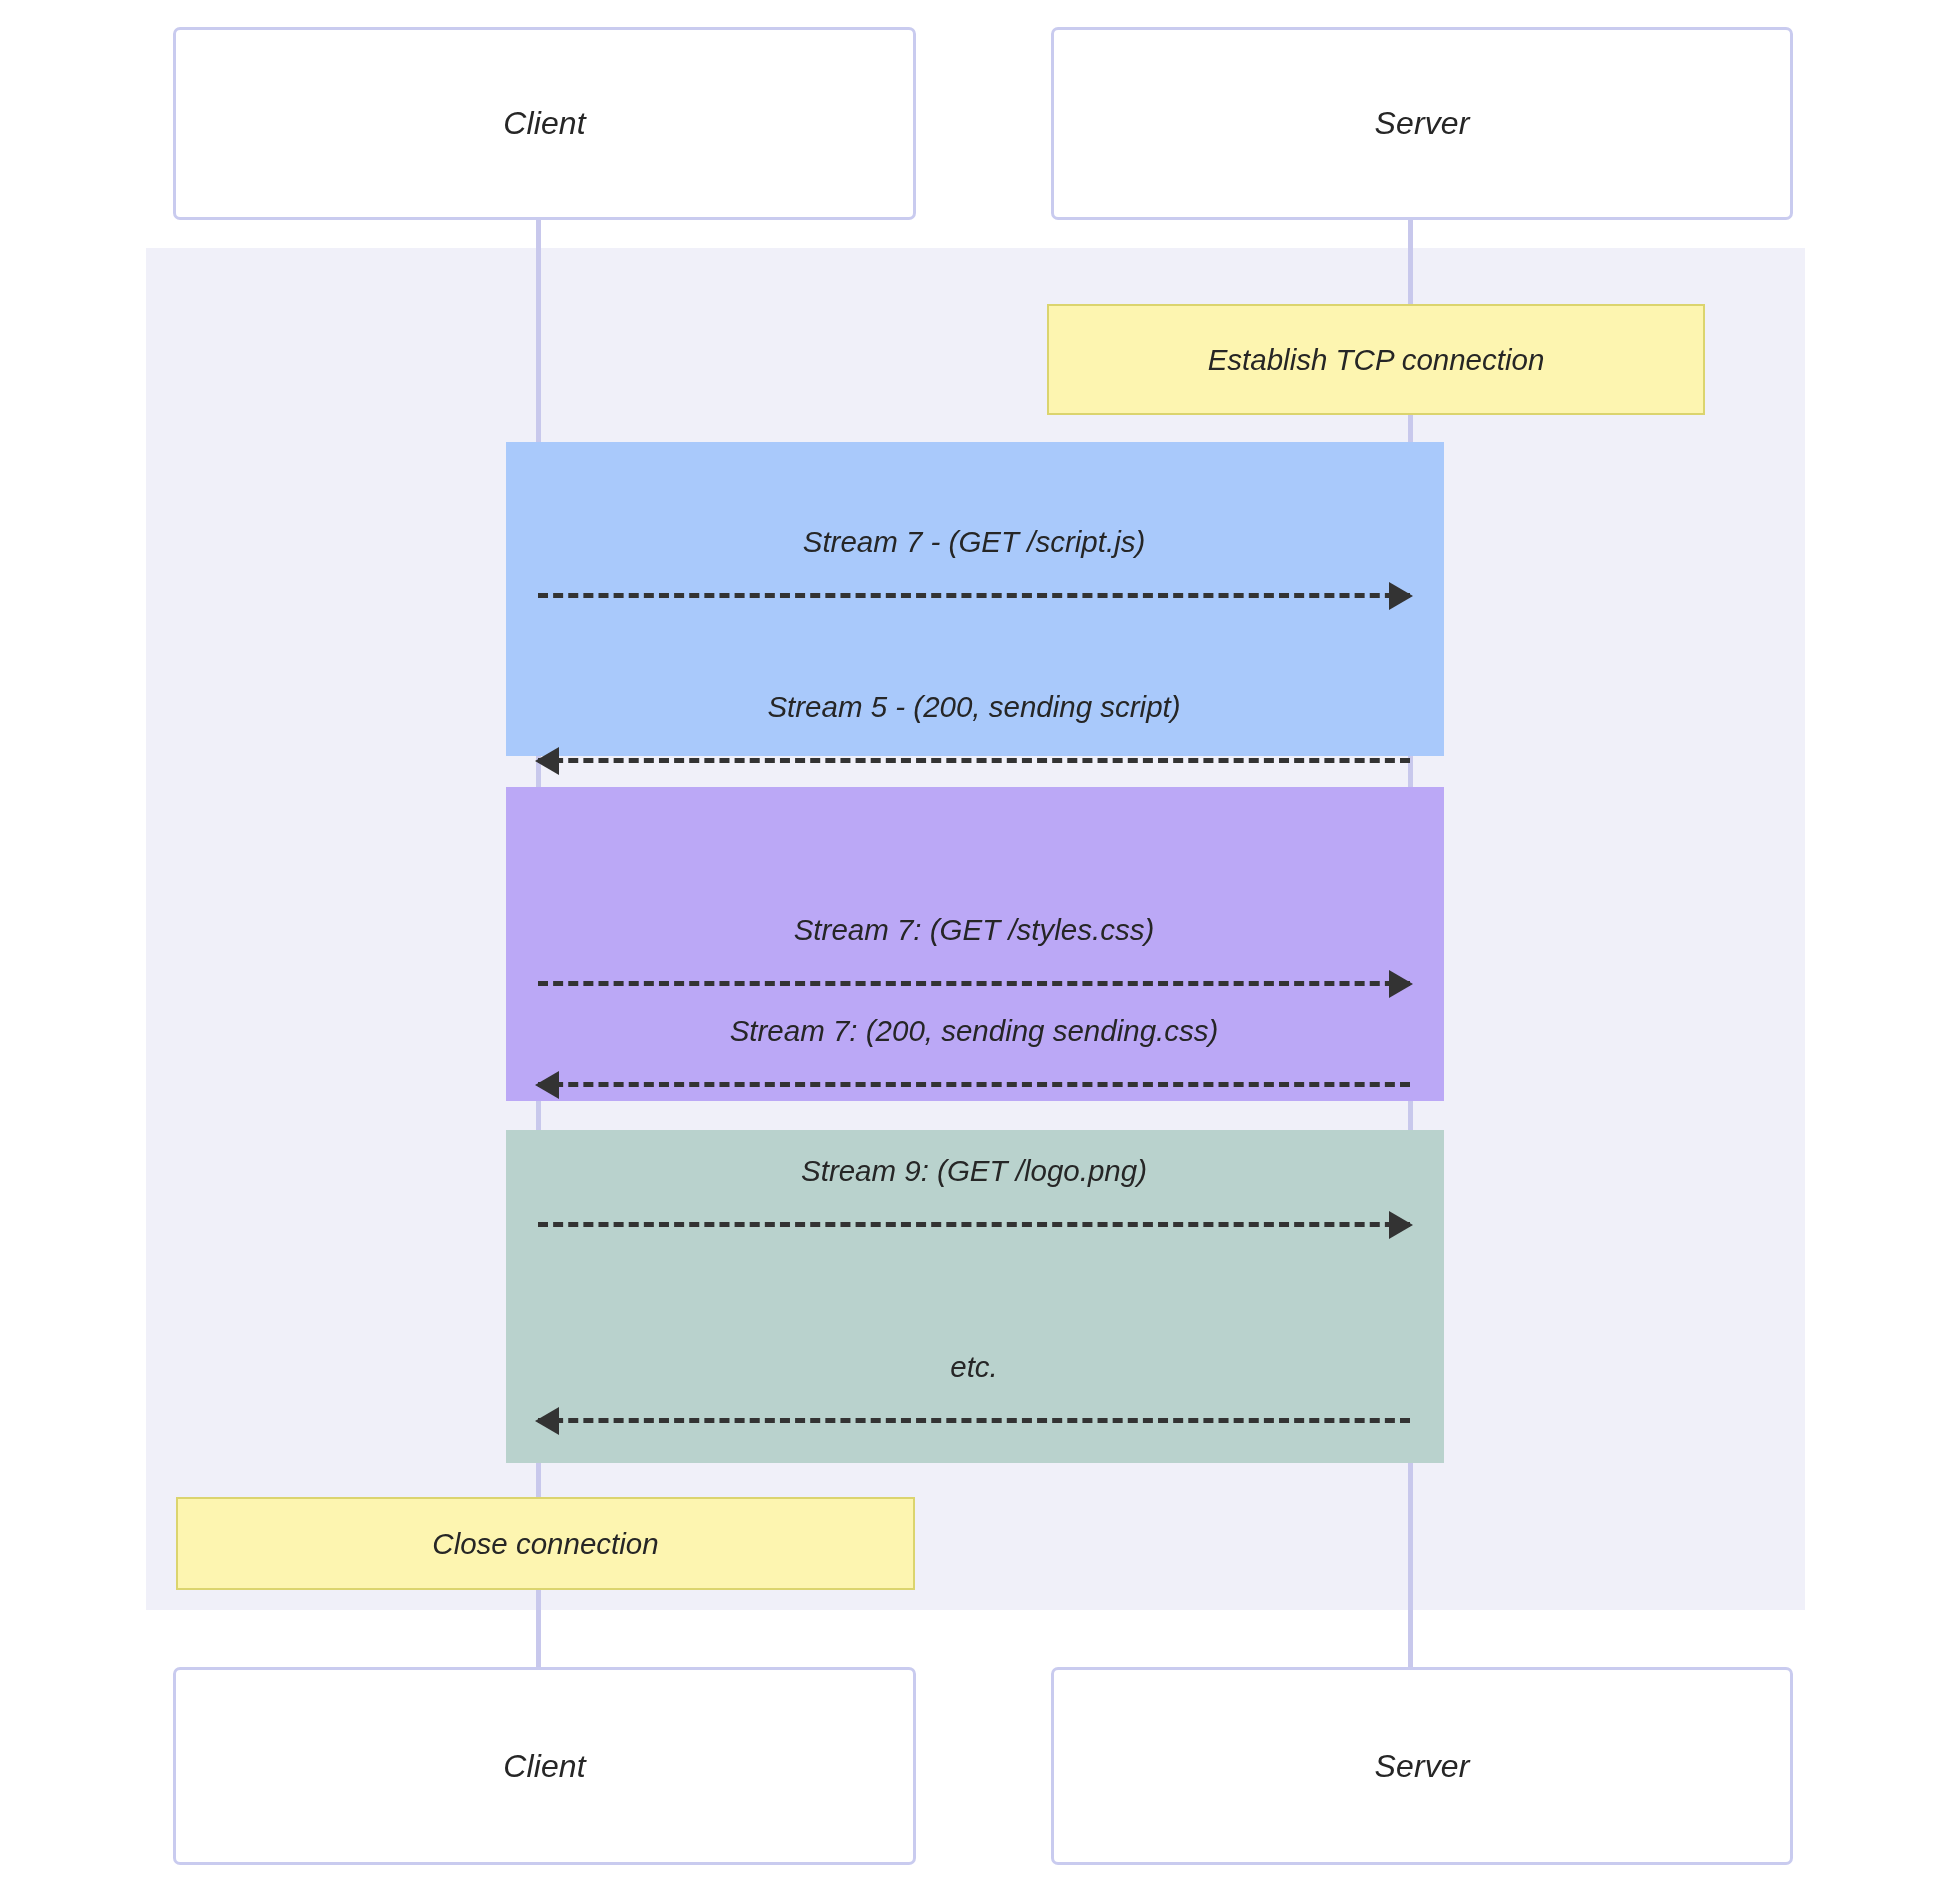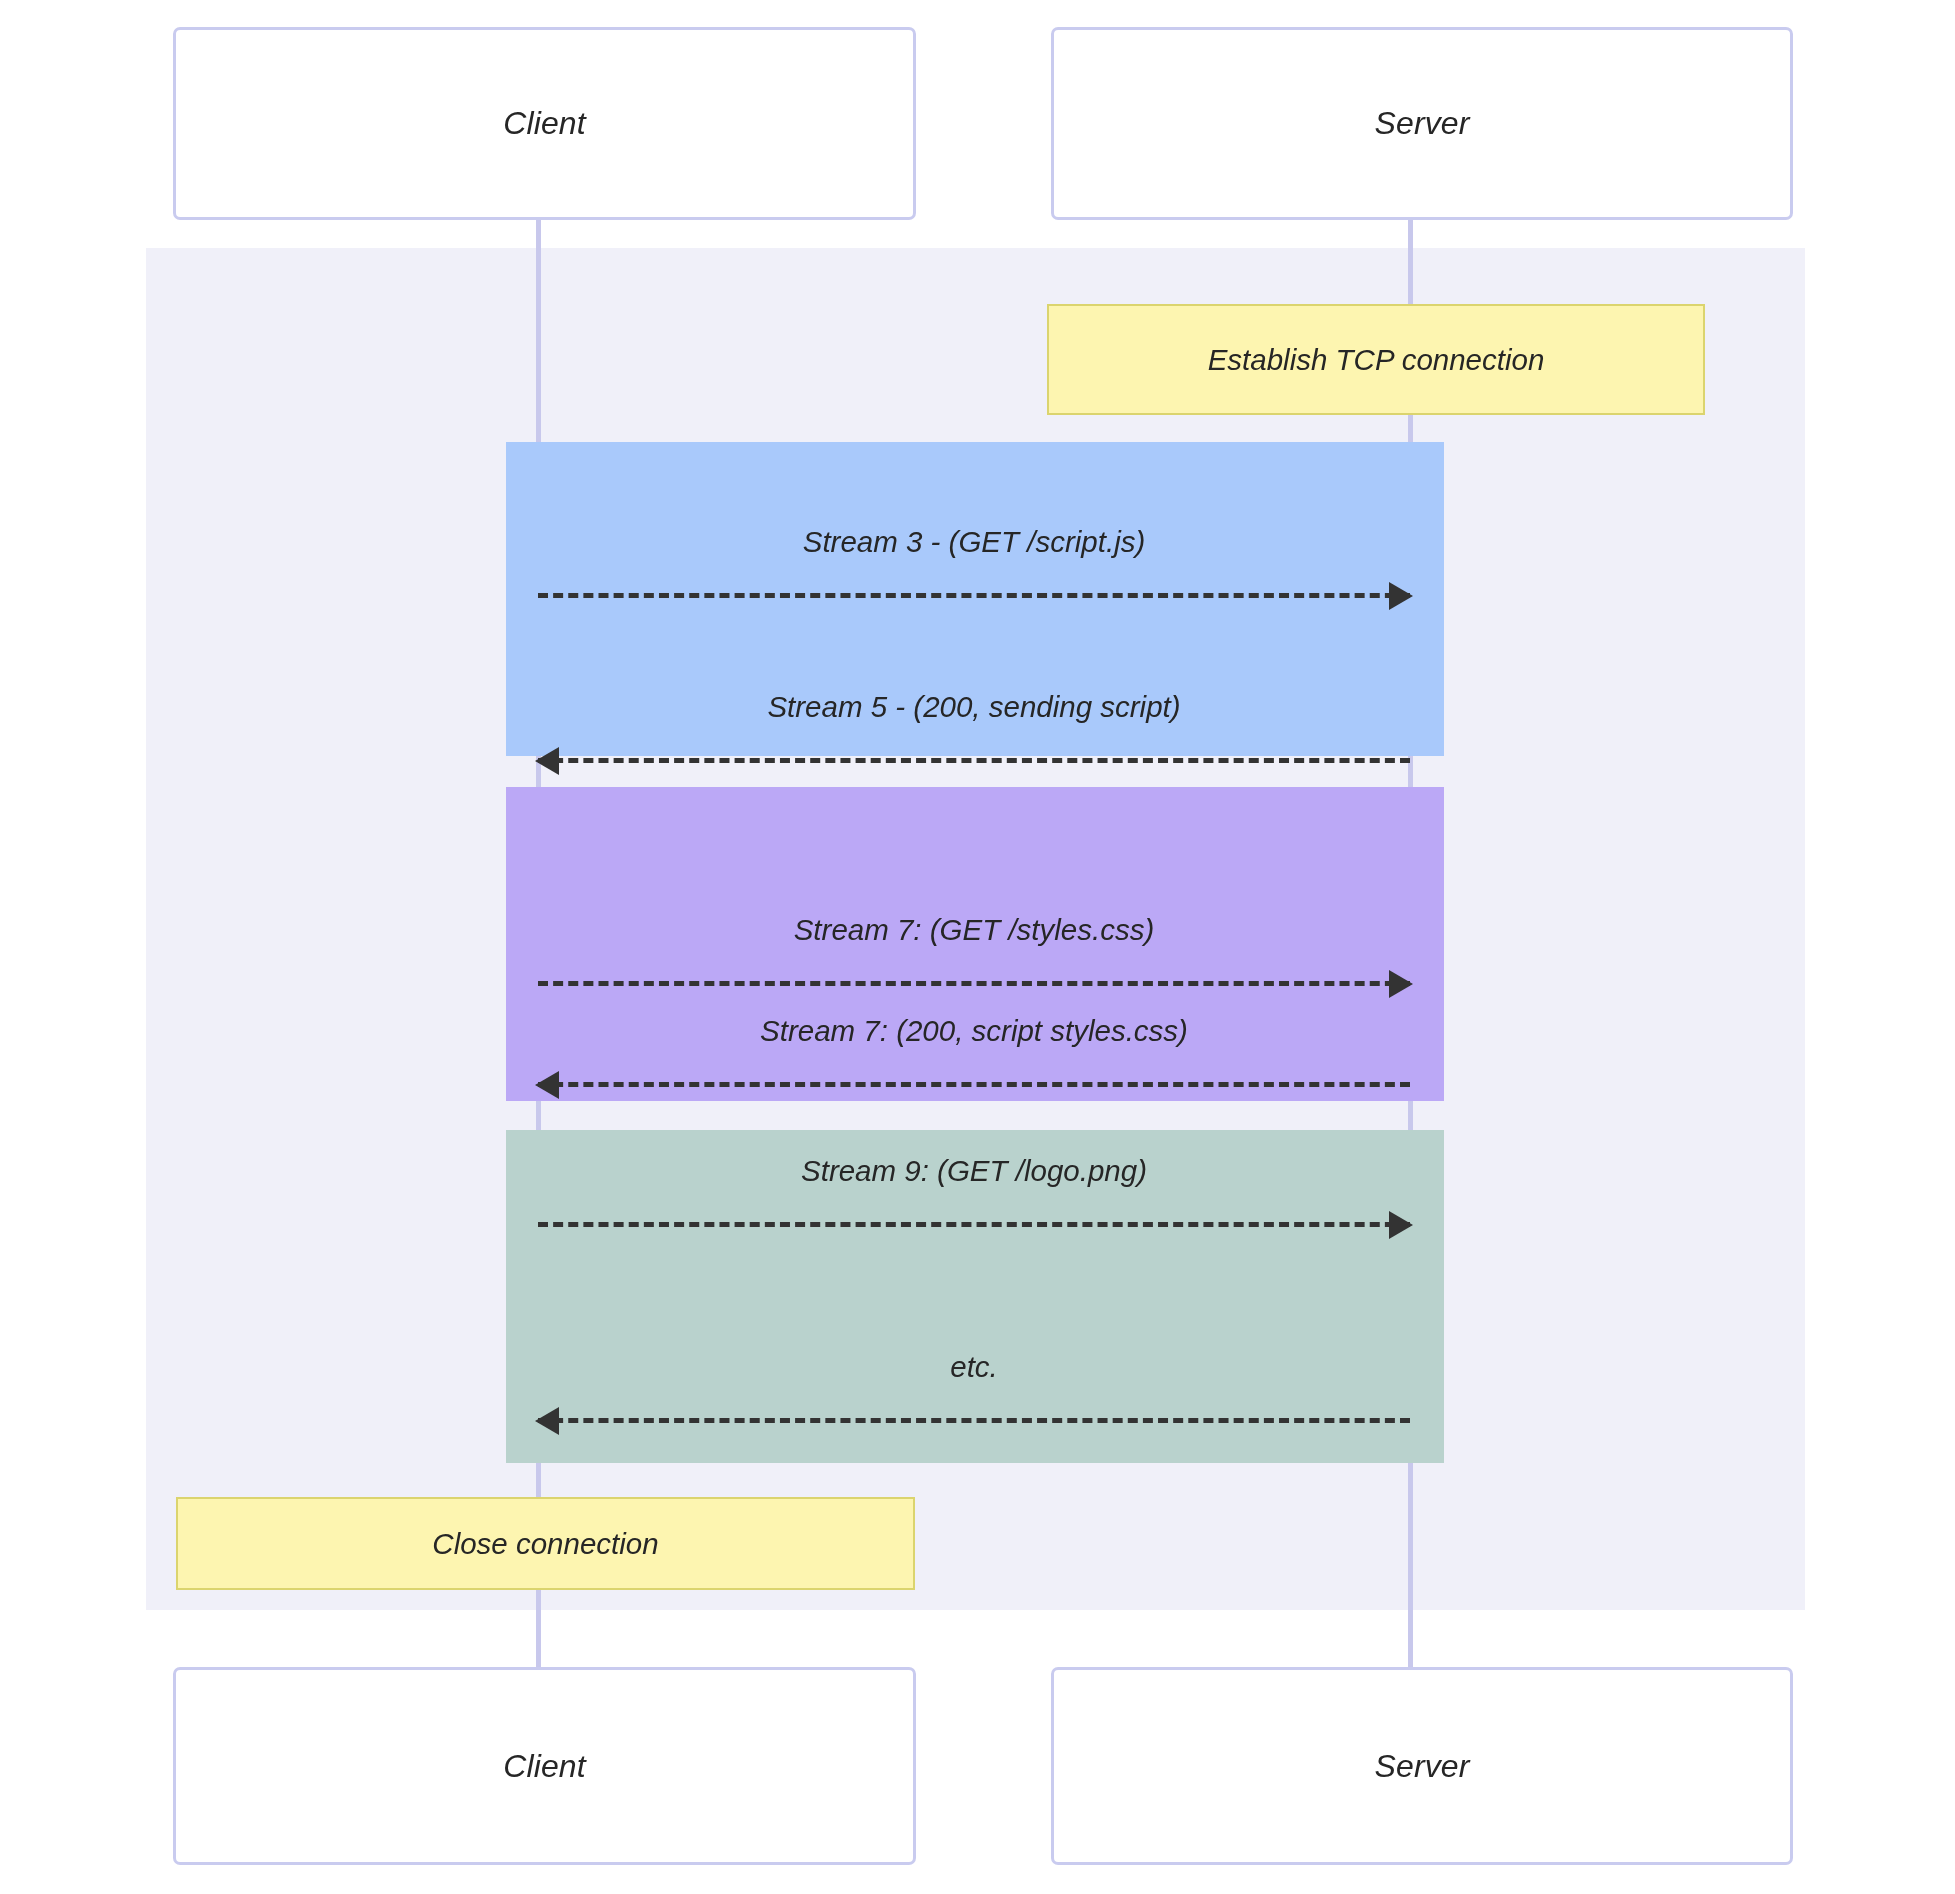--- a/index.html
+++ b/index.html
@@ -157,41 +157,41 @@
     <span class="actor-label">Server</span>
   </div>
 
   <div class="note note-tcp">
     <span class="note-label">Establish TCP connection</span>
   </div>
 
   <div class="block block-blue"></div>
 
   <div class="message msg-geo" style="top: 527px;">
-    <span class="msg-label">Stream 3 - (GET /script.js)</span>
+    <span class="msg-label">Stream 7 - (GET /script.js)</span>
     <span class="msg-line"></span>
     <span class="arrow arrow-right"></span>
   </div>
 
   <div class="message msg-geo" style="top: 692px;">
     <span class="msg-label">Stream 5 - (200, sending script)</span>
     <span class="msg-line"></span>
     <span class="arrow arrow-left"></span>
   </div>
 
   <div class="block block-purple"></div>
 
   <div class="message msg-geo" style="top: 873px; margin-top: 42px;">
     <span class="msg-label">Stream 7: (GET /styles.css)</span>
     <span class="msg-line"></span>
     <span class="arrow arrow-right"></span>
   </div>
 
   <div class="message msg-geo" style="top: 1016px;">
-    <span class="msg-label">Stream 7: (200, script styles.css)</span>
+    <span class="msg-label">Stream 7: (200, sending sending.css)</span>
     <span class="msg-line"></span>
     <span class="arrow arrow-left"></span>
   </div>
 
   <div class="block block-teal"></div>
 
   <div class="message msg-geo" style="top: 1156px;">
     <span class="msg-label">Stream 9: (GET /logo.png)</span>
     <span class="msg-line"></span>
     <span class="arrow arrow-right"></span>

